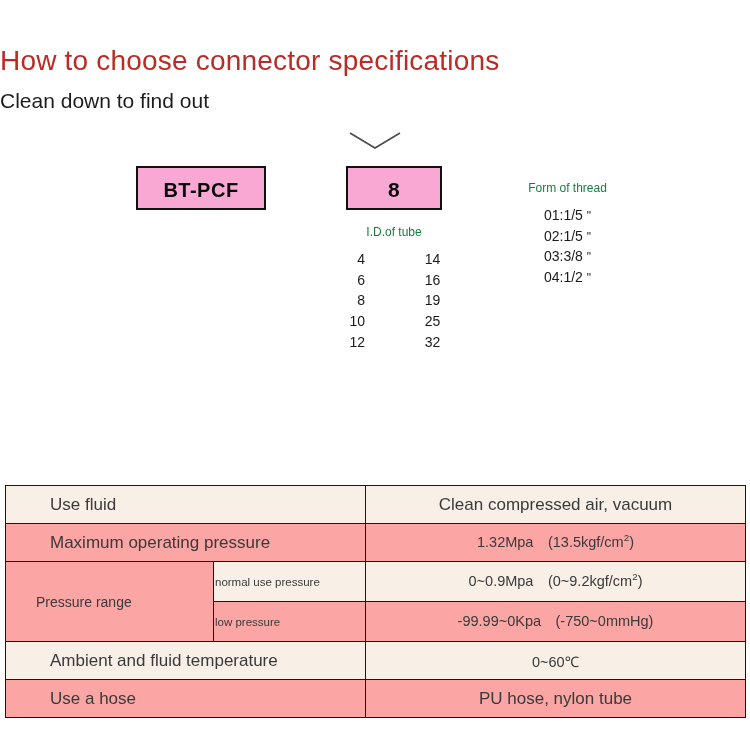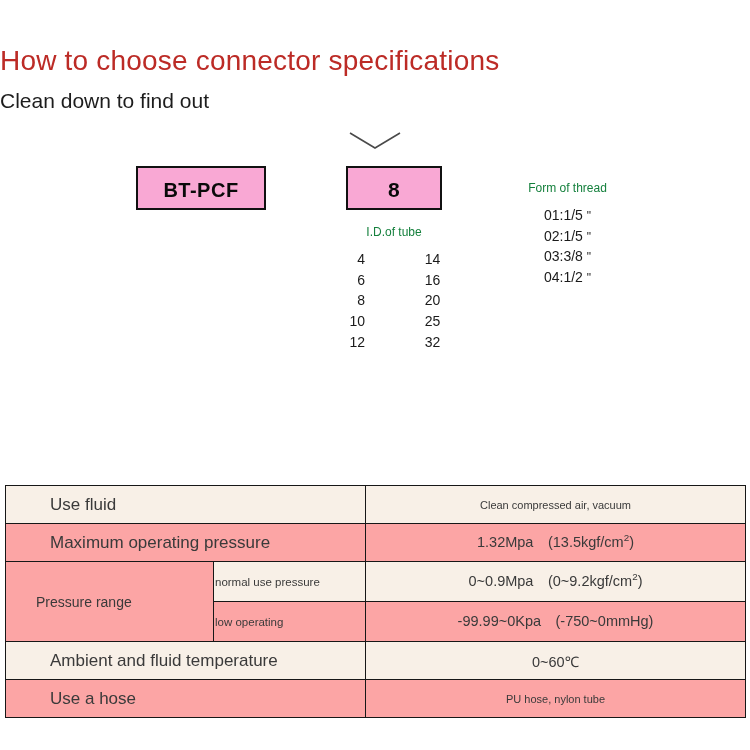--- a/index.html
+++ b/index.html
@@ -131,21 +131,21 @@
     font-size: 11.5px;
     text-align: left;
     height: 37px;
     color: #3c3c3c;
   }
   td.val {
     text-align: center;
     font-size: 16px;
     height: 35px;
   }
-  td.val-lg { font-size: 11px; }
+  td.val-lg { font-size: 17px; }
   td.val-sm { font-size: 14.5px; }
   .beige { background: #f8f0e7 !important; }
   sup { font-size: 0.68em; vertical-align: super; line-height: 0; }
 </style>
 </head>
 <body>
 
 <div class="header">
   <h1 class="main-title">How to choose connector specifications</h1>
   <div class="sub-title">Clean down to find out</div>
@@ -170,21 +170,21 @@
       <div class="opt-pair">
         <span class="c-a">4</span>
         <span class="c-b">14</span>
       </div>
       <div class="opt-pair">
         <span class="c-a">6</span>
         <span class="c-b">16</span>
       </div>
       <div class="opt-pair">
         <span class="c-a">8</span>
-        <span class="c-b">20</span>
+        <span class="c-b">19</span>
       </div>
       <div class="opt-pair">
         <span class="c-a">10</span>
         <span class="c-b">25</span>
       </div>
       <div class="opt-pair">
         <span class="c-a">12</span>
         <span class="c-b">32</span>
       </div>
     </div>
@@ -232,21 +232,21 @@
         <td class="val val-sm"><span>1.32Mpa　(13.5kgf/cm</span><sup>2</sup><span>)</span></td>
       </tr>
 
       <tr>
         <td class="lbl-big" rowspan="2">Pressure range</td>
         <td class="sub beige">normal use pressure</td>
         <td class="val val-sm beige"><span>0~0.9Mpa　(0~9.2kgf/cm</span><sup>2</sup><span>)</span></td>
       </tr>
 
       <tr>
-        <td class="sub">low operating</td>
+        <td class="sub">low pressure</td>
         <td class="val val-sm">-99.99~0Kpa　(-750~0mmHg)</td>
       </tr>
 
       <tr>
         <td class="lbl beige" colspan="2">Ambient and fluid temperature</td>
         <td class="val val-sm beige">0~60℃</td>
       </tr>
 
       <tr>
         <td class="lbl" colspan="2">Use a hose</td>

